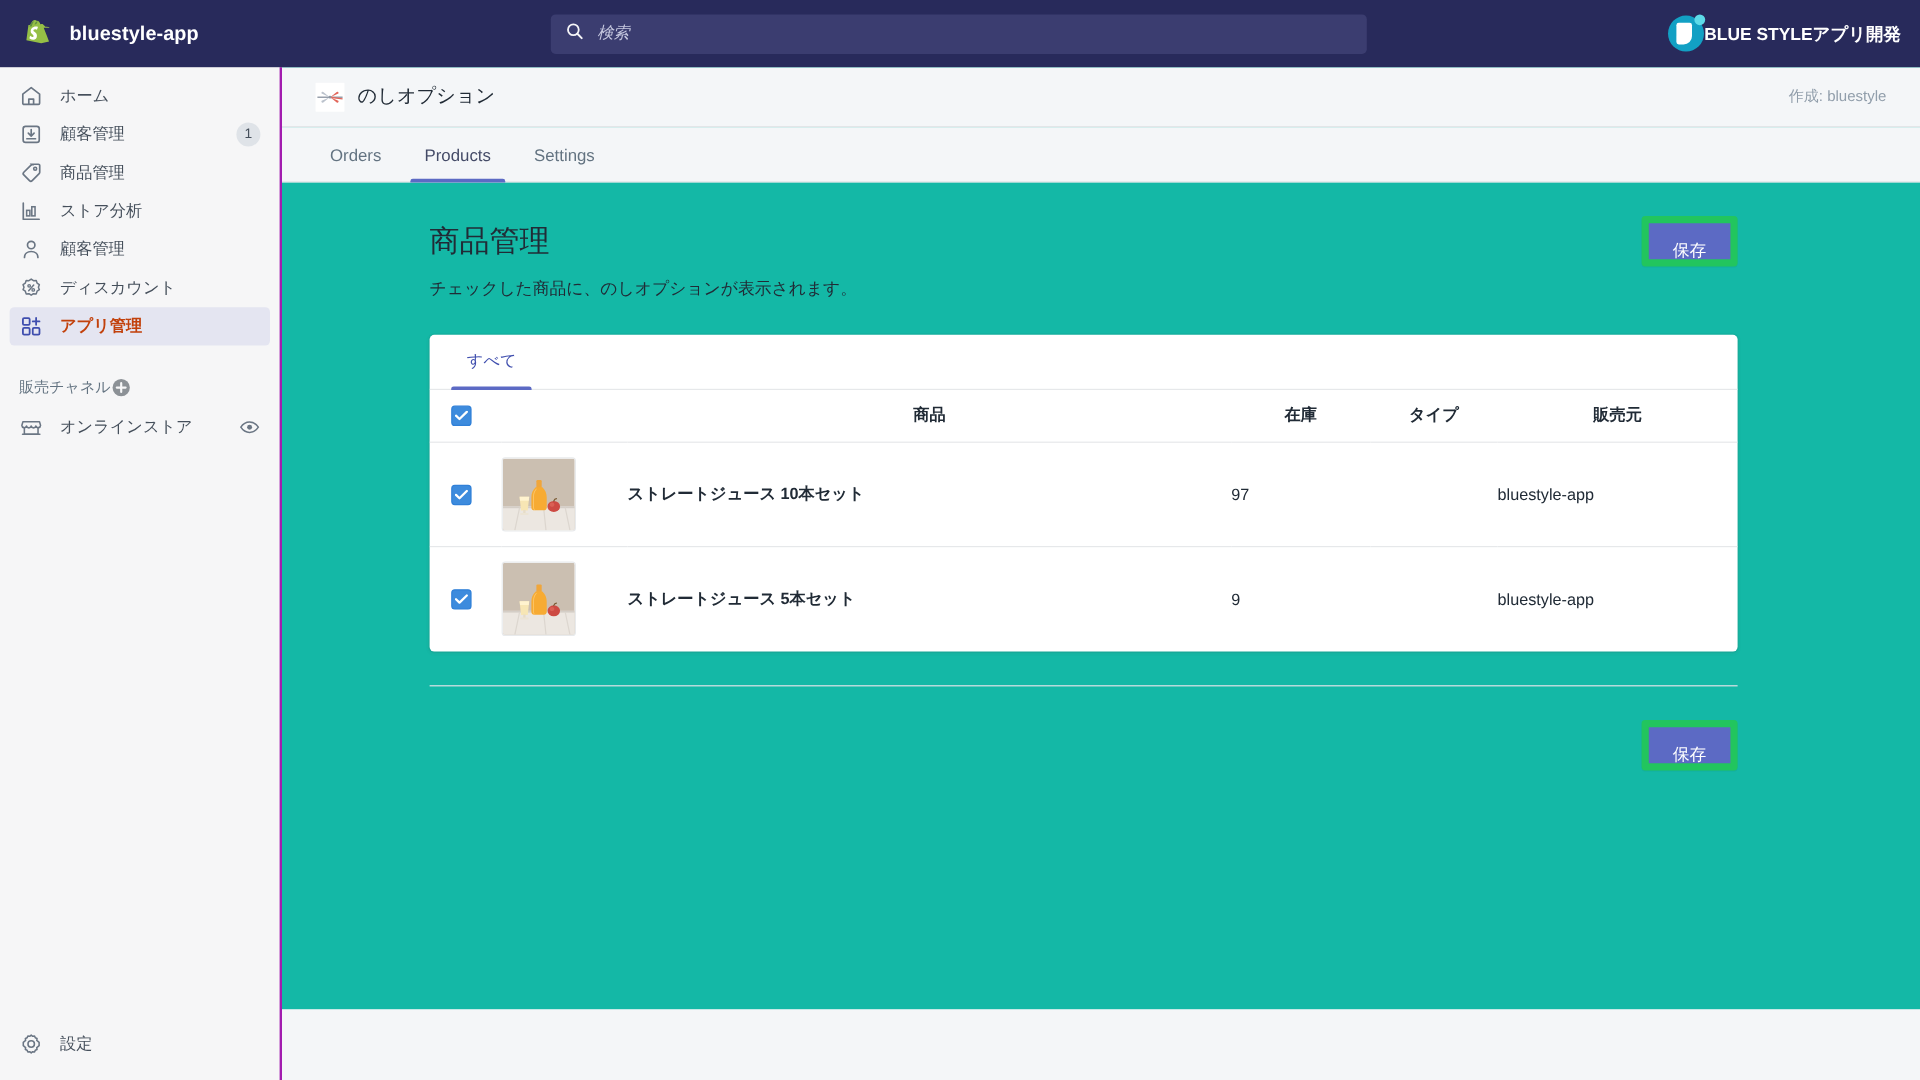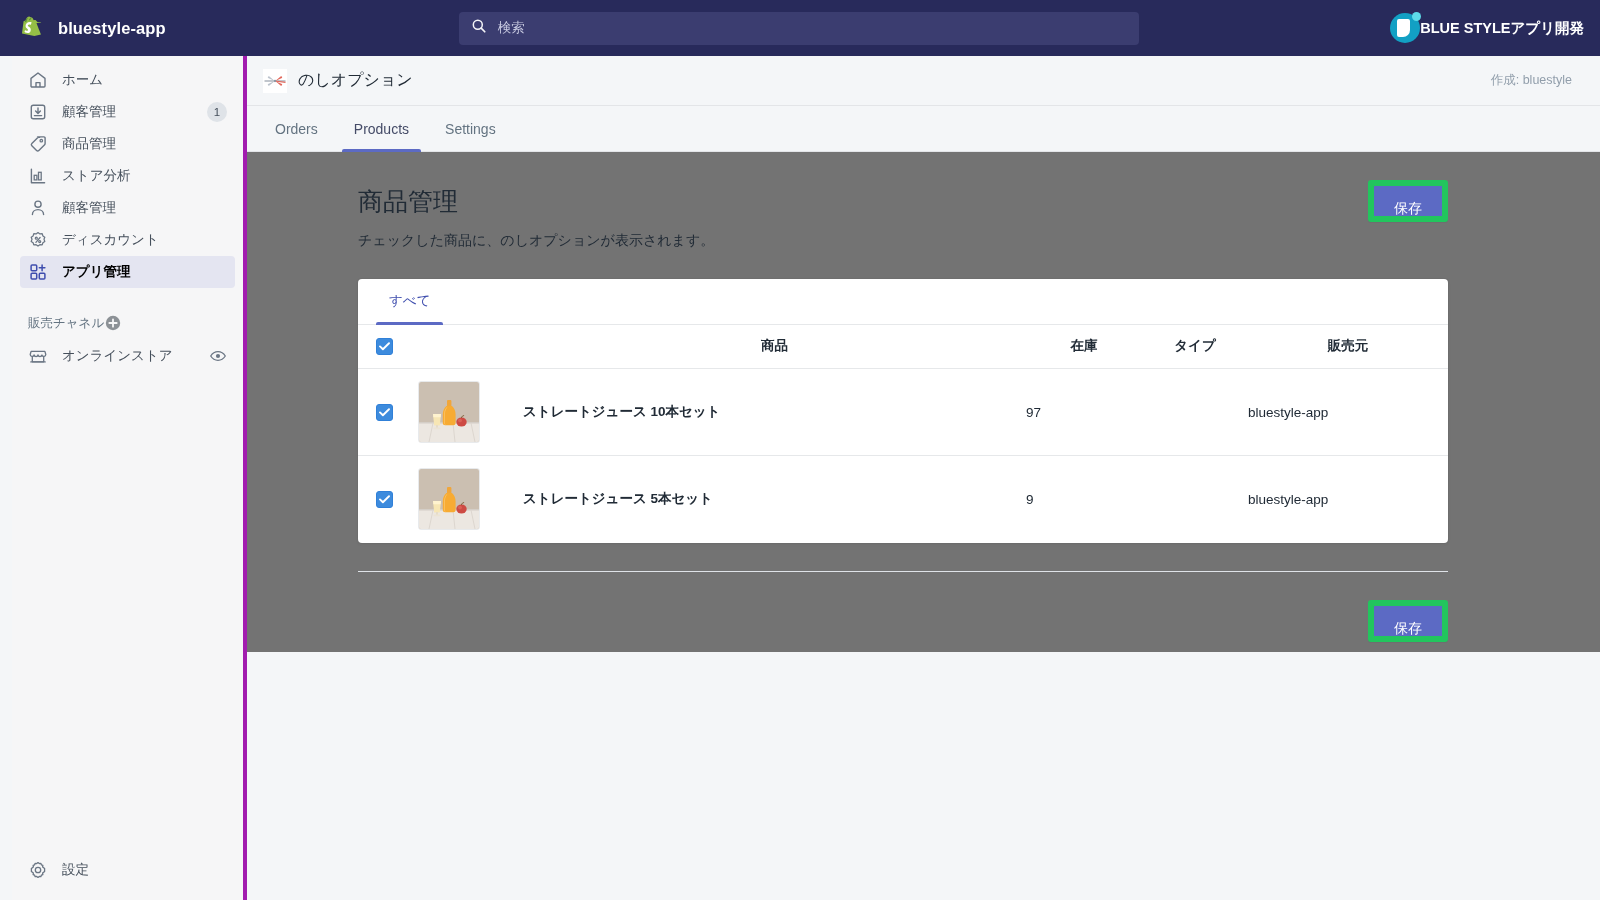--- a/index.html
+++ b/index.html
@@ -43,20 +43,21 @@
     font-weight: 700;
     margin-left: 12px;
     letter-spacing: .1px;
     white-space: nowrap;
   }
   .search-wrap {
     flex: 1 1 auto;
     display: flex;
     justify-content: center;
     align-items: flex-end;
+    font-style: italic;
   }
   .search-box {
     width: 680px;
     height: 33px;
     background: #3b3d70;
     border-radius: 4px;
     display: flex;
     align-items: center;
     padding: 0 12px;
     cursor: text;
@@ -103,25 +104,25 @@
   .account-name {
     color: #ffffff;
     font-size: 14.5px;
     font-weight: 700;
     white-space: nowrap;
   }
 
   
   .sidebar {
     position: absolute;
-    top: 56px; left: 12px;
+    top: 56px; left: 0;
     width: 235px;
     height: 844px;
     background: #f6f6f7;
-    border-right: 4px solid #a21caf;
+    border-right: 2px solid #a21caf;
     z-index: 20;
   }
   .nav-list { padding-top: 8px; }
   .nav-item {
     display: flex;
     align-items: center;
     height: 32px;
     margin: 0 8px;
     padding: 0 8px;
     border-radius: 4px;
@@ -134,21 +135,21 @@
     flex: 0 0 auto;
     display: block;
   }
   .nav-label {
     font-size: 13.5px;
     color: #454f5b;
     margin-left: 14px;
     white-space: nowrap;
   }
   .nav-item.active { background: #e4e5f1; }
-  .nav-item.active .nav-label { color: #000000; font-weight: 600; }
+  .nav-item.active .nav-label { color: #c2410c; font-weight: 600; }
   .nav-badge {
     margin-left: auto;
     background: #dfe3e8;
     color: #454f5b;
     font-size: 11.5px;
     border-radius: 10px;
     min-width: 20px;
     height: 20px;
     line-height: 20px;
     text-align: center;
@@ -176,22 +177,22 @@
     position: absolute;
     bottom: 14px; left: 0;
     width: 100%;
   }
 
   
   .app-area {
     position: absolute;
     top: 56px; left: 235px;
     width: 1365px;
-    height: 596px;
-    background: #737373;
+    height: 785px;
+    background: #14b8a6;
     overflow: hidden;
   }
   .app-header {
     height: 50px;
     display: flex;
     align-items: center;
     padding: 0 28px 0 28px;
     border-bottom: 1px solid #e3e5e8;
     background: #f4f6f8;
   }

